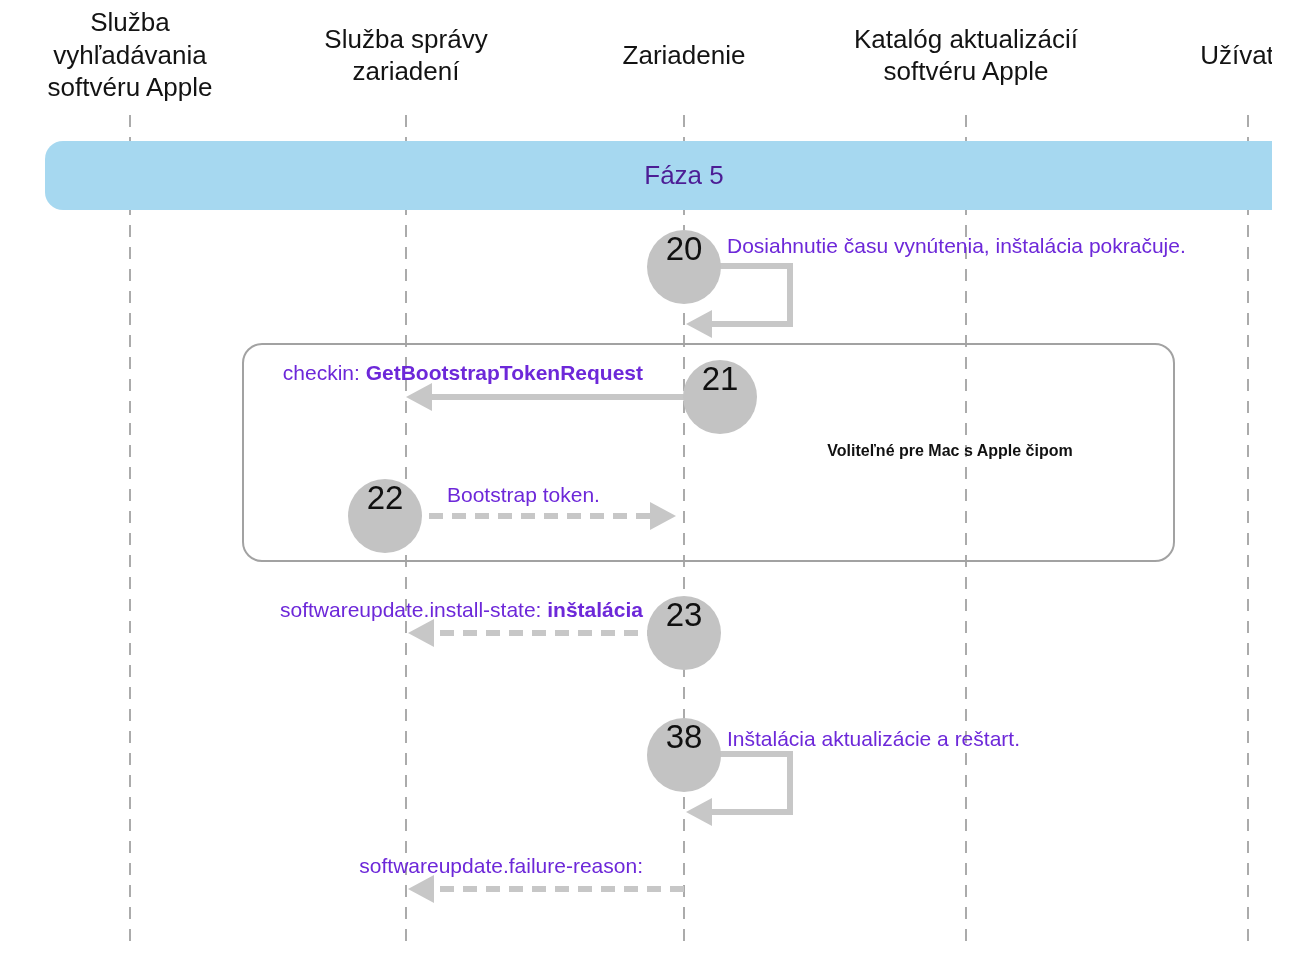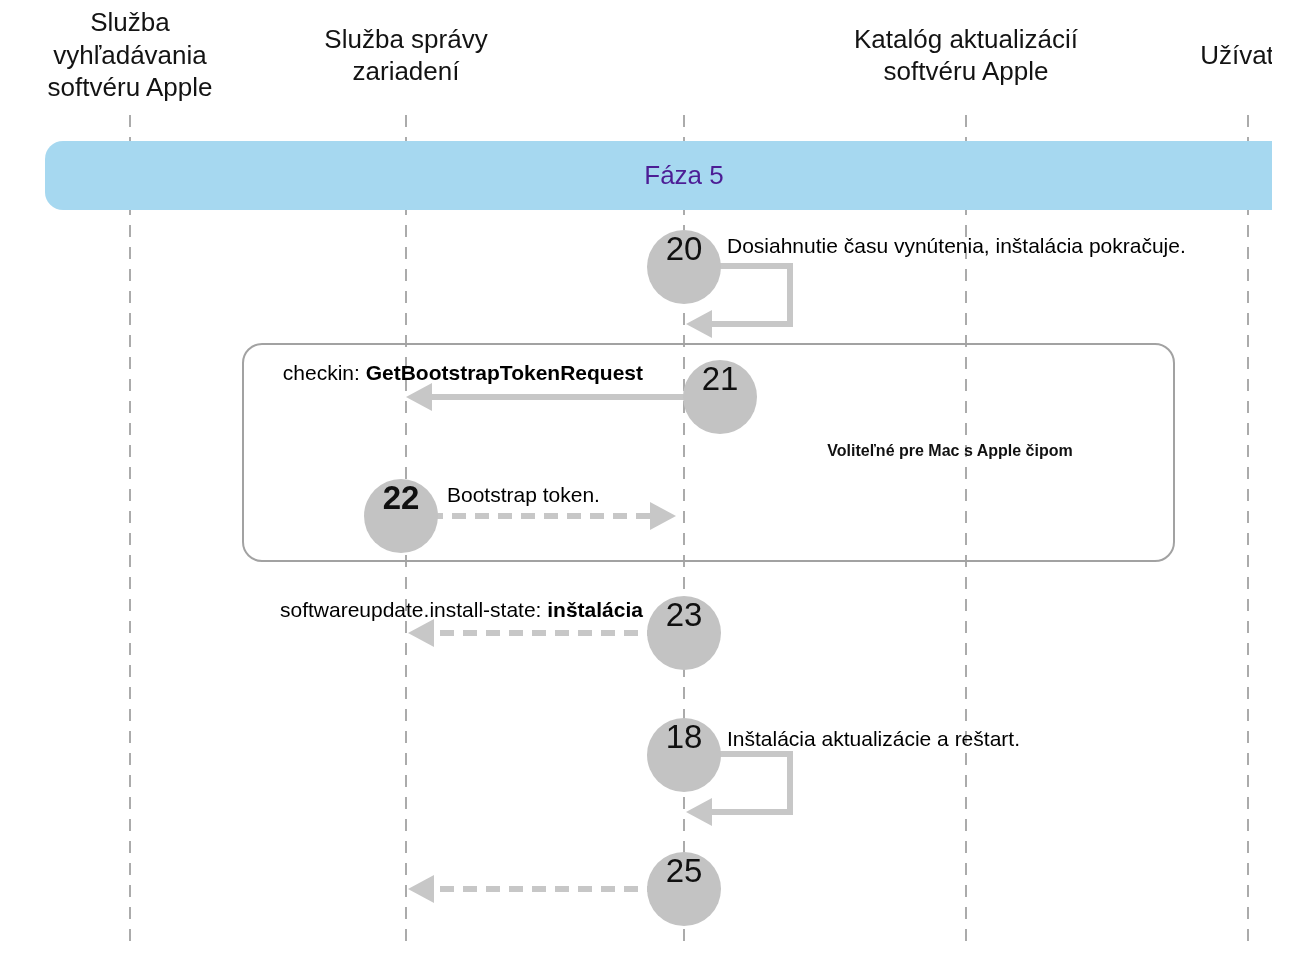--- a/index.html
+++ b/index.html
@@ -26,39 +26,40 @@
              border:2px solid var(--box_border,#a2a2a2);border-radius:20px;background:transparent;z-index:2;box-sizing:border-box;}
   .group-box-label{position:absolute;left:750px;top:442px;width:400px;text-align:center;
                    font-size:16px;font-weight:600;white-space:nowrap;z-index:5;}
 
   
   .step-circle{position:absolute;width:74px;height:74px;border-radius:50%;
                background:var(--circle,#c3c3c3);display:flex;justify-content:center;
                font-size:33px;color:#101010;z-index:4;}
 
   
-  .step-label{position:absolute;font-size:21px;white-space:nowrap;z-index:5;color:#000000;}
+  .step-label{position:absolute;font-size:21px;white-space:nowrap;z-index:5;color:#6d28d9;}
   .step-label .em{font-weight:700;}
   .right-align{text-align:right;width:503px;left:140px;}
 </style>
 </head>
 <body style="--banner_bg: #a6d8f0; --circle: #c3c3c3; --arrow: #c7c7c7; --lifeline: #ababab; --box_border: #a2a2a2; --text: #111111;">
 
 <div class="canvas">
 
   <svg class="vector" width="1303" height="963" style="z-index:1">
     <line class="lifeline" x1="130" y1="115" x2="130" y2="948" stroke-dasharray="12 10"></line>
     <line class="lifeline" x1="406" y1="115" x2="406" y2="948" stroke-dasharray="12 10"></line>
     <line class="lifeline" x1="684" y1="115" x2="684" y2="948" stroke-dasharray="12 10"></line>
     <line class="lifeline" x1="966" y1="115" x2="966" y2="948" stroke-dasharray="12 10"></line>
     <line class="lifeline" x1="1248" y1="115" x2="1248" y2="948" stroke-dasharray="12 10"></line>
   </svg>
 
   <div class="actor" style="left:20px;width:220px;">Služba vyhľadávania softvéru Apple</div>
   <div class="actor" style="left:296px;width:220px;">Služba správy zariadení</div>
+  <div class="actor" style="left:574px;width:220px;">Zariadenie</div>
   <div class="actor" style="left:826px;width:280px;">Katalóg aktualizácií softvéru Apple</div>
   <div class="actor" style="left:1168px;width:160px;">Užívateľ</div>
 
   <div class="banner">
     <span>Fáza 5</span>
   </div>
 
   <div class="group-box"></div>
   <div class="group-box-label">Voliteľné pre Mac s Apple čipom</div>
 
@@ -94,41 +95,39 @@
       <polygon class="arrow-head" points="408,889 434,875 434,903"></polygon>
     </g>
   </svg>
 
   <div class="step-circle" style="left:647px;top:230px;">
       <span>20</span>
     </div>
   <div class="step-circle" style="left:683px;top:360px;">
       <span>21</span>
     </div>
-  <div class="step-circle" style="left:364px;top:479px;font-weight:bold;">
+  <div class="step-circle" style="left:348px;top:479px;">
       <span>22</span>
     </div>
   <div class="step-circle" style="left:647px;top:596px;">
       <span>23</span>
     </div>
   <div class="step-circle" style="left:647px;top:718px;">
-      <span>18</span>
-    </div>
-  <div class="step-circle" style="left:647px;top:852px;">
-      <span>25</span>
+      <span>38</span>
     </div>
 
   <div class="step-label" style="left:727px;top:234px;">Dosiahnutie času vynútenia, inštalácia pokračuje.</div>
 
   <div class="step-label right-align" style="top:361px;">
     <span>checkin: </span><span class="em">GetBootstrapTokenRequest</span>
   </div>
 
   <div class="step-label" style="left:447px;top:483px;">Bootstrap token.</div>
 
   <div class="step-label" style="left:727px;top:727px;">Inštalácia aktualizácie a reštart.</div>
 
   <div class="step-label right-align" style="top:598px;">
     <span>softwareupdate.install-state: </span><span class="em">inštalácia</span>
   </div>
 
+  <div class="step-label right-align" style="top:854px;">softwareupdate.failure-reason:</div>
 
 </div>
 
 </body></html>

